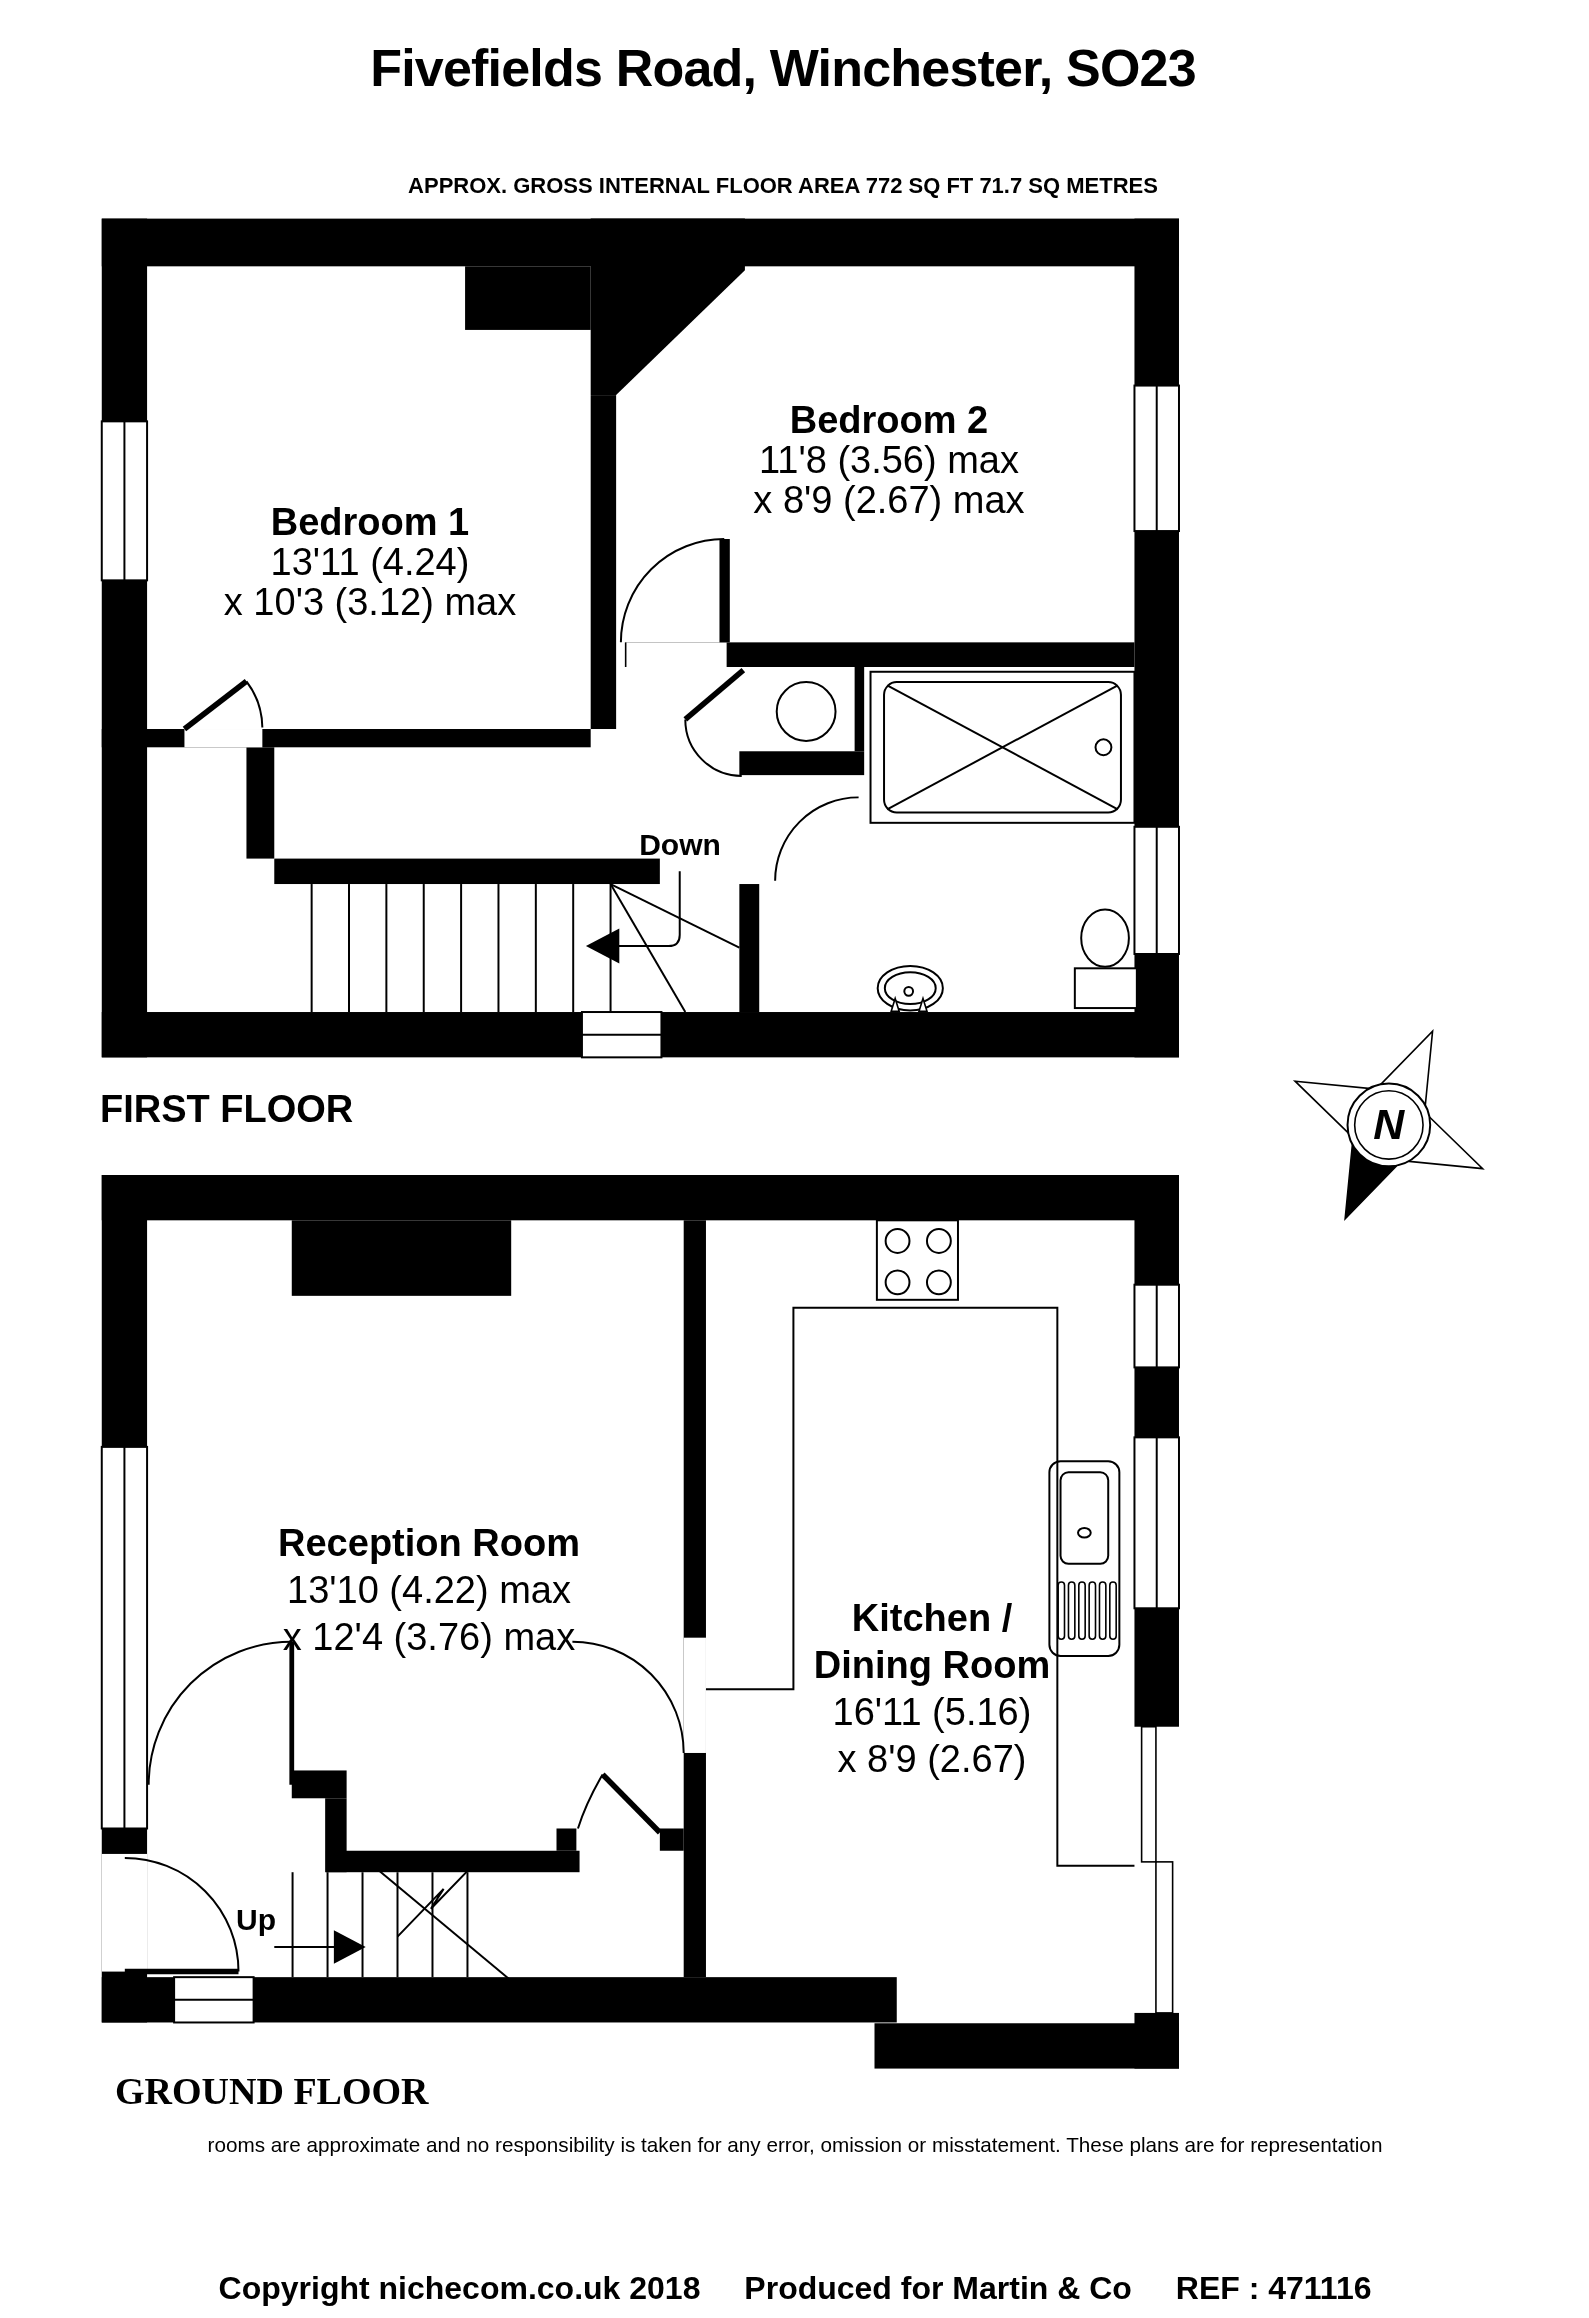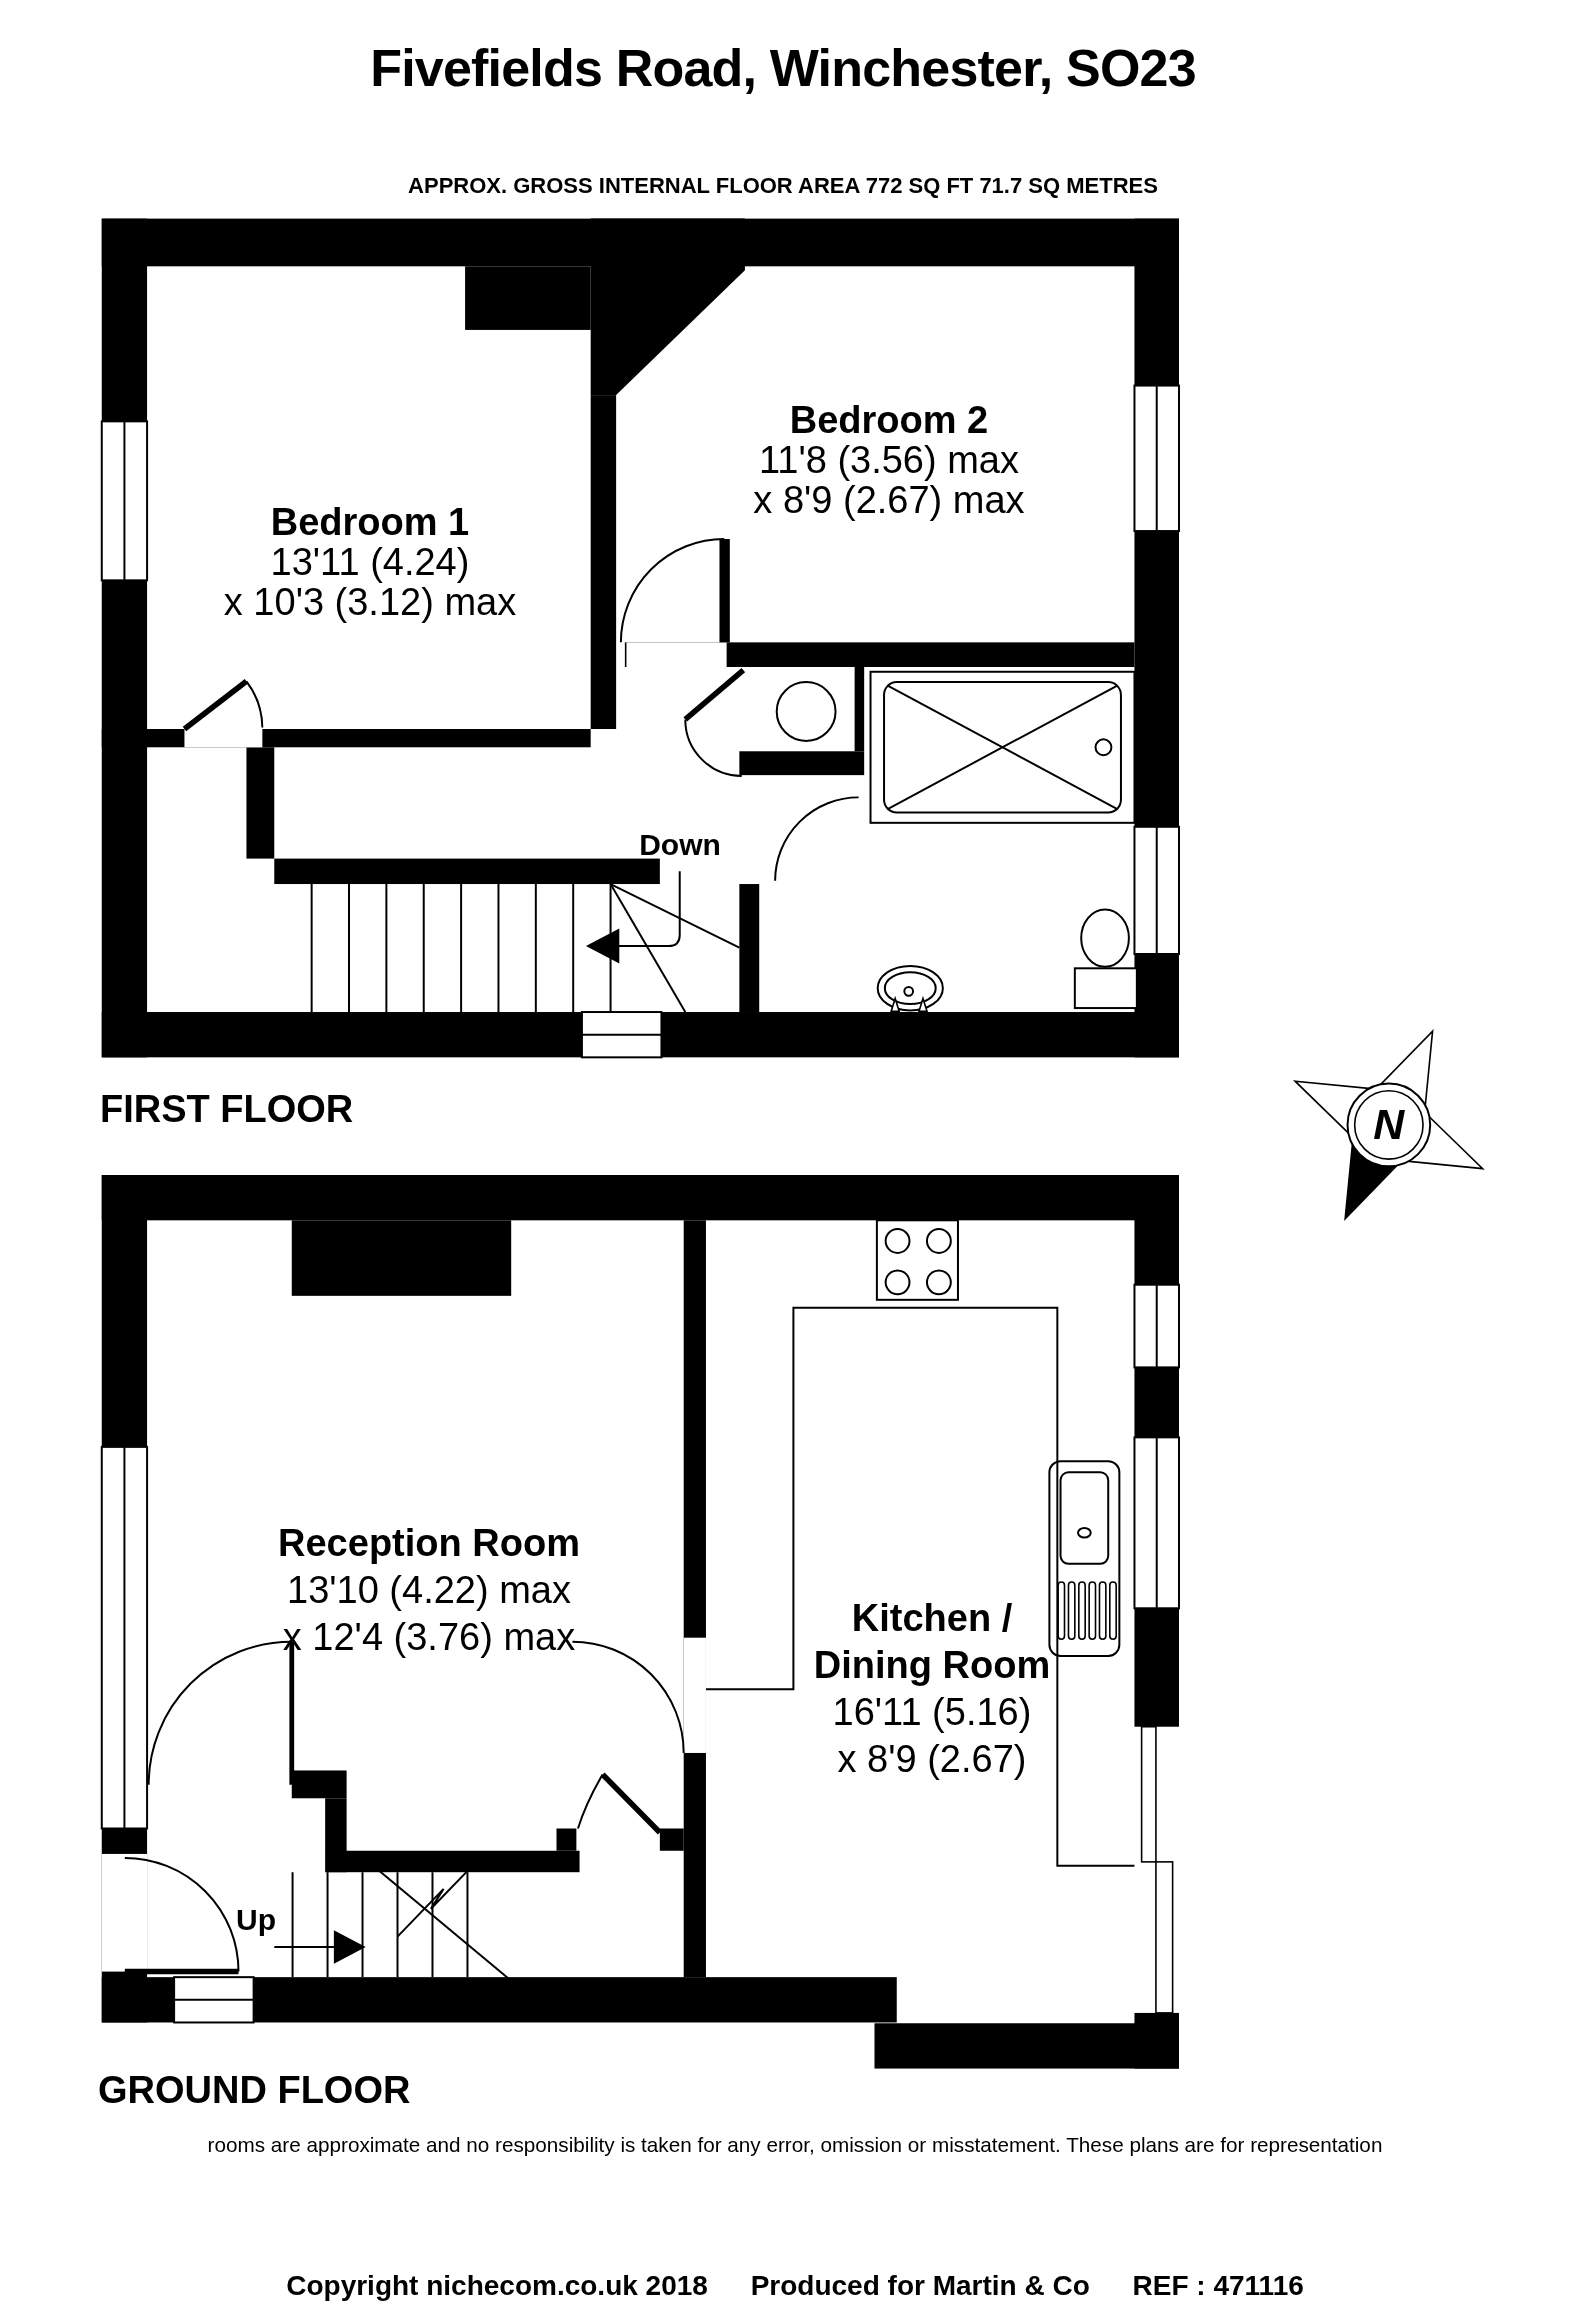--- a/index.html
+++ b/index.html
@@ -11,21 +11,21 @@
   .abs{position:absolute;}
   .ctr{transform:translateX(-50%);text-align:center;white-space:nowrap;}
   .title{font-size:52px;font-weight:bold;letter-spacing:-0.8px;}
   .subtitle{font-size:22px;font-weight:bold;}
   .room-label{font-size:38px;line-height:40px;}
   .room-label .rname{font-weight:bold;}
   .room-label.gf{line-height:47px;}
   .floor-label{font-size:38px;font-weight:bold;white-space:nowrap;}
   .stair-label{font-size:30px;font-weight:bold;}
   .disclaimer{font-size:20.7px;line-height:23px;text-align:center;width:1351px;}
-  .copyright{font-size:28px;font-weight:bold;white-space:nowrap;}
+  .copyright{font-size:32px;font-weight:bold;white-space:nowrap;}
   .copyright span{margin:0 17.5px;}
 </style>
 </head>
 <body>
 
 <svg id="plan-svg" viewBox="0 0 2000 2917">
 
   <g>
 
     <g fill="#000">
@@ -265,21 +265,21 @@
   <div>13'10 (4.22) max</div>
   <div>x 12'4 (3.76) max</div>
 </div>
 <div class="abs ctr room-label gf" style="left:932px;top:1595px;">
   <div class="rname">Kitchen /</div>
   <div class="rname">Dining Room</div>
   <div>16'11 (5.16)</div>
   <div>x 8'9 (2.67)</div>
 </div>
 <div class="abs ctr stair-label" style="left:256px;top:1903px;">Up</div>
-<div class="abs floor-label" style="left:98px;top:2069px;">GROUND FLOOR</div>
+<div class="abs floor-label" style="left:115px;top:2069px;font-family:Liberation Serif, serif;">GROUND FLOOR</div>
 
 <div class="abs ctr disclaimer" style="left:795px;top:2133px;">
   <div>rooms are approximate and no responsibility is taken for any error, omission or misstatement. These plans are for representation</div>
 </div>
 <div class="abs ctr copyright" style="left:795px;top:2270px;">
   <span>Copyright nichecom.co.uk 2018</span>
   <span>Produced for Martin &amp; Co</span>
   <span>REF : 471116</span>
 </div>
 

